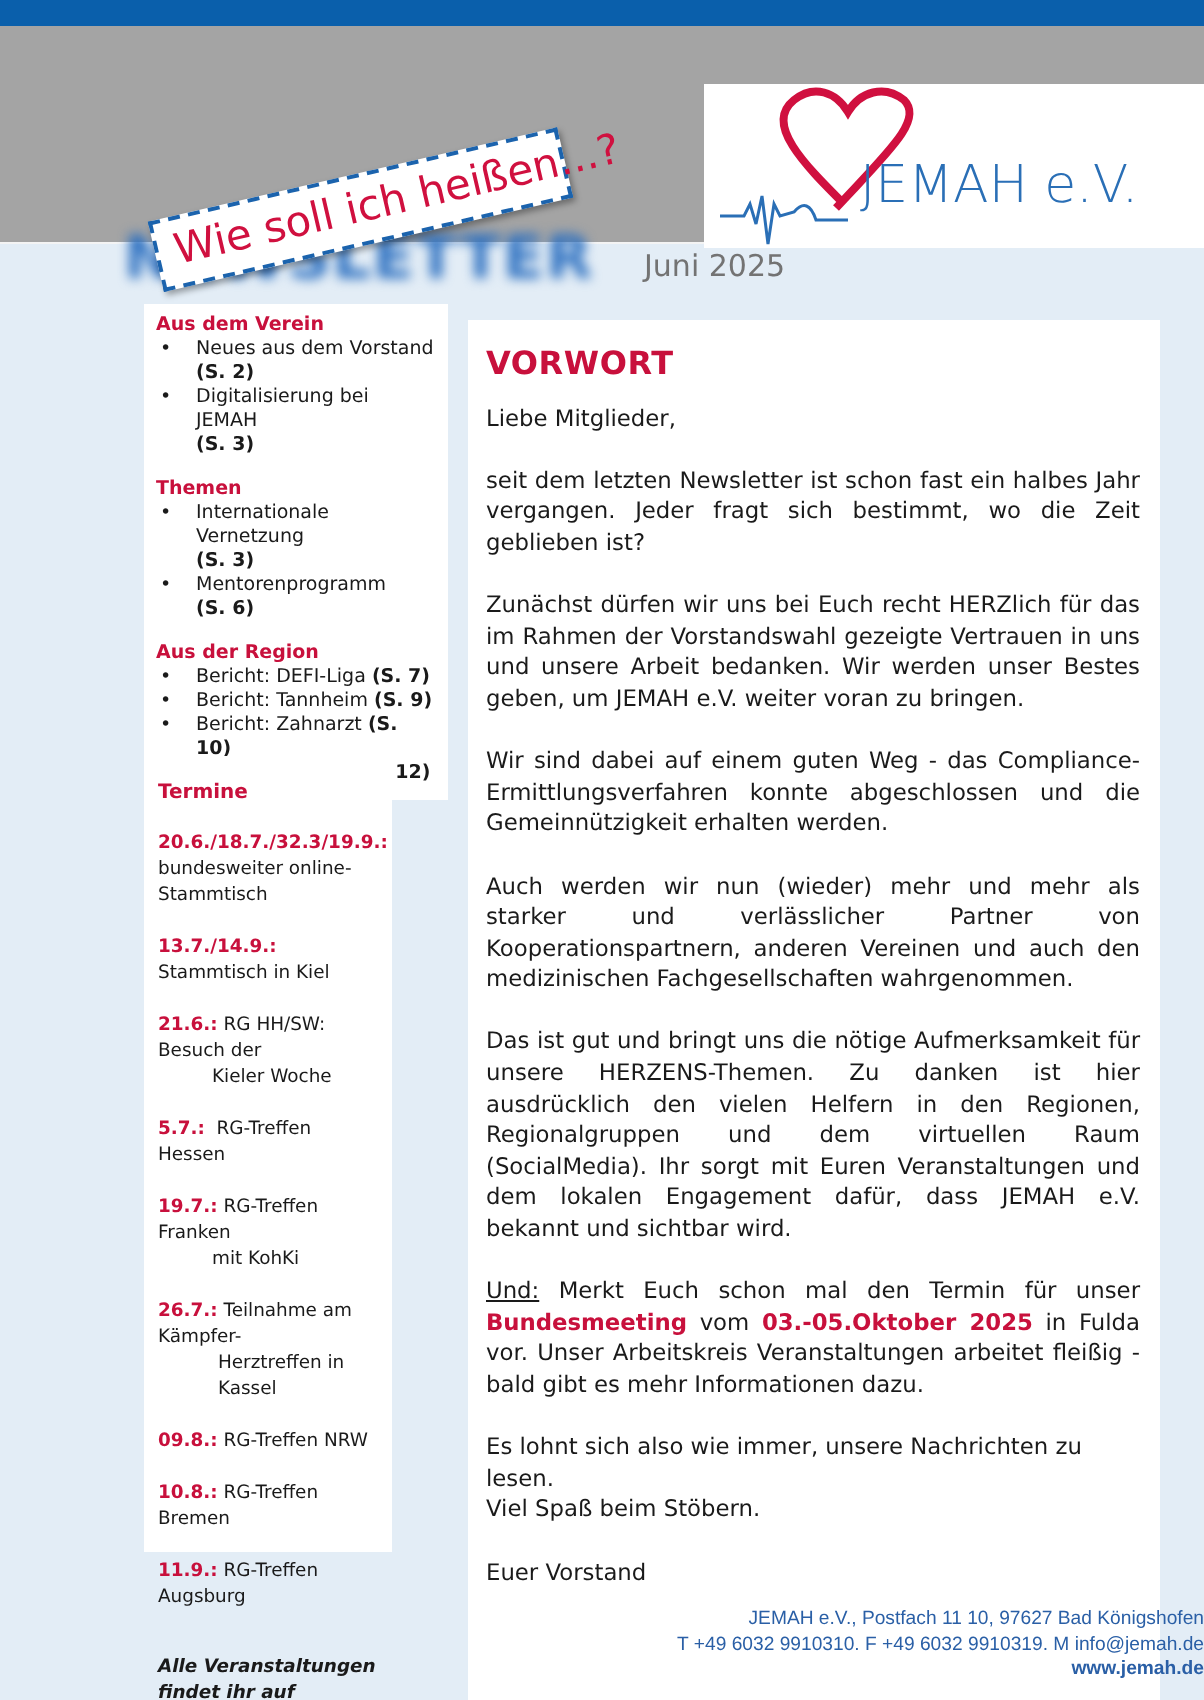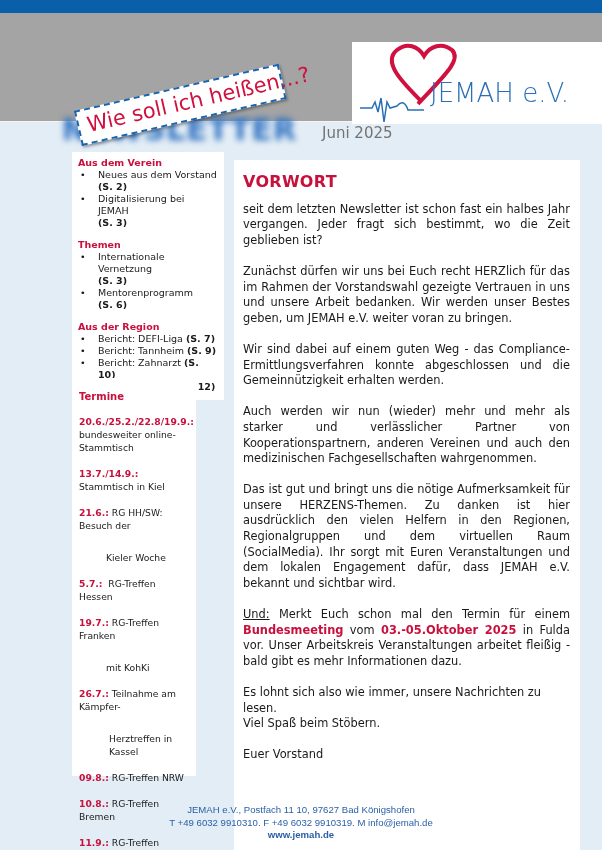--- a/index.html
+++ b/index.html
@@ -21,29 +21,29 @@
   .main { left: 234px; top: 160px; width: 346px; height: 704px; padding: 14px 10px 10px 9px; font-size: 11.4px; line-height: 15.6px; }
   .sec-head { color: #c8103c; font-weight: bold; font-size: 9.5px; }
   ul.bul { list-style: none; margin-left: 0; }
   ul.bul li { position: relative; padding-left: 20px; }
   ul.bul li::before { content: "•"; position: absolute; left: 2px; top: 0; }
   .pg { font-weight: bold; }
   .gap { height: 10px; }
   .t-head { color: #c8103c; font-weight: bold; font-size: 10px; margin-bottom: 12px; }
   .ev { margin-bottom: 13px; }
   .ev .d { color: #c8103c; font-weight: bold; }
-  .ev .ind { padding-left: 27px; display: block; margin-top: 19px; }
+  .ev .ind { padding-left: 27px; display: block; }
   .note { font-style: italic; font-weight: bold; margin-top: 22px; line-height: 13px; }
   .note a { color: #1a3fa0; text-decoration: underline; }
   h2 { color: #c8103c; font-size: 16px; font-weight: bold; margin-bottom: 12px; letter-spacing: 0.3px; }
   .main p { text-align: justify; margin-bottom: 15.6px; }
   .main p.left { text-align: left; }
   .red { color: #c8103c; font-weight: bold; }
   .u { text-decoration: underline; }
-  .footer { position: absolute; left: 0; top: 804px; width: 602px; text-align: center; font-family: "Liberation Sans", sans-serif; font-size: 9.6px; color: #2a5fa6; line-height: 12.5px; }
+  .footer { position: absolute; left: 0; top: 804px; width: 602px; text-align: right; font-family: "Liberation Sans", sans-serif; font-size: 9.6px; color: #2a5fa6; line-height: 12.5px; }
   .footer .web { font-weight: bold; }
 </style>
 </head>
 <body>
 
 <div class="topbar"></div>
 <div class="greyband"></div>
 <div class="whiteline"></div>
 
 <div class="logo-box">
@@ -77,40 +77,41 @@
   <ul class="bul">
     <li><span>Bericht: DEFI-Liga</span> <span class="pg">(S. 7)</span></li>
     <li><span>Bericht: Tannheim</span> <span class="pg">(S. 9)</span></li>
     <li><span>Bericht: Zahnarzt</span> <span class="pg">(S. 10)</span></li>
     <li><span>Rg-Bericht: NRW</span> <span class="pg">(S. 12)</span></li>
   </ul>
 </div>
 
 <div class="card termine">
   <div class="t-head">Termine</div>
-  <div class="ev"><span class="d">20.6./25.2./22.8/19.9.:</span><br><span>bundesweiter online-</span><br><span>Stammtisch</span></div>
+  <div class="ev"><span class="d">20.6./18.7./32.3/19.9.:</span><br><span>bundesweiter online-</span><br><span>Stammtisch</span></div>
   <div class="ev"><span class="d">13.7./14.9.:</span> <span>Stammtisch in Kiel</span></div>
   <div class="ev"><span class="d">21.6.:</span> <span>RG HH/SW: Besuch der</span><span class="ind">Kieler Woche</span></div>
   <div class="ev"><span class="d">5.7.:</span>&nbsp; <span>RG-Treffen Hessen</span></div>
   <div class="ev"><span class="d">19.7.:</span> <span>RG-Treffen Franken</span><span class="ind">mit KohKi</span></div>
   <div class="ev"><span class="d">26.7.:</span> <span>Teilnahme am Kämpfer-</span><span class="ind" style="padding-left:30px">Herztreffen in Kassel</span></div>
   <div class="ev"><span class="d">09.8.:</span> <span>RG-Treffen NRW</span></div>
   <div class="ev"><span class="d">10.8.:</span> <span>RG-Treffen Bremen</span></div>
   <div class="ev"><span class="d">11.9.:</span> <span>RG-Treffen Augsburg</span></div>
   <div class="note"><span>Alle Veranstaltungen findet ihr auf </span><a>jemah.de</a><span> und in den soz. Netzwerken. Alle Angaben ohne Gewähr.</span></div>
 </div>
 
 <div class="card main">
   <h2>VORWORT</h2>
+  <p class="left">Liebe Mitglieder,</p>
   <p>seit dem letzten Newsletter ist schon fast ein halbes Jahr vergangen. Jeder fragt sich bestimmt, wo die Zeit geblieben ist?</p>
   <p>Zunächst dürfen wir uns bei Euch recht HERZlich für das im Rahmen der Vorstandswahl gezeigte Vertrauen in uns und unsere Arbeit bedanken. Wir werden unser Bestes geben, um JEMAH e.V. weiter voran zu bringen.</p>
   <p>Wir sind dabei auf einem guten Weg - das Compliance-Ermittlungsverfahren konnte abgeschlossen und die Gemeinnützigkeit erhalten werden.</p>
   <p>Auch werden wir nun (wieder) mehr und mehr als starker und verlässlicher Partner von Kooperationspartnern, anderen Vereinen und auch den medizinischen Fachgesellschaften wahrgenommen.</p>
   <p>Das ist gut und bringt uns die nötige Aufmerksamkeit für unsere HERZENS-Themen. Zu danken ist hier ausdrücklich den vielen Helfern in den Regionen, Regionalgruppen und dem virtuellen Raum (SocialMedia). Ihr sorgt mit Euren Veranstaltungen und dem lokalen Engagement dafür, dass JEMAH e.V. bekannt und sichtbar wird.</p>
-  <p><span class="u">Und:</span><span> Merkt Euch schon mal den Termin für einem </span><span class="red">Bundesmeeting</span><span> vom </span><span class="red">03.-05.Oktober 2025</span><span> in Fulda vor. Unser Arbeitskreis Veranstaltungen arbeitet fleißig - bald gibt es mehr Informationen dazu.</span></p>
+  <p><span class="u">Und:</span><span> Merkt Euch schon mal den Termin für unser </span><span class="red">Bundesmeeting</span><span> vom </span><span class="red">03.-05.Oktober 2025</span><span> in Fulda vor. Unser Arbeitskreis Veranstaltungen arbeitet fleißig - bald gibt es mehr Informationen dazu.</span></p>
   <p class="left"><span>Es lohnt sich also wie immer, unsere Nachrichten zu lesen.</span><br><span>Viel Spaß beim Stöbern.</span></p>
   <p class="left">Euer Vorstand</p>
 </div>
 
 <div class="footer">
   <div>JEMAH e.V., Postfach 11 10, 97627 Bad Königshofen</div>
   <div>T +49 6032 9910310. F +49 6032 9910319. M info@jemah.de</div>
   <div class="web">www.jemah.de</div>
 </div>
 

